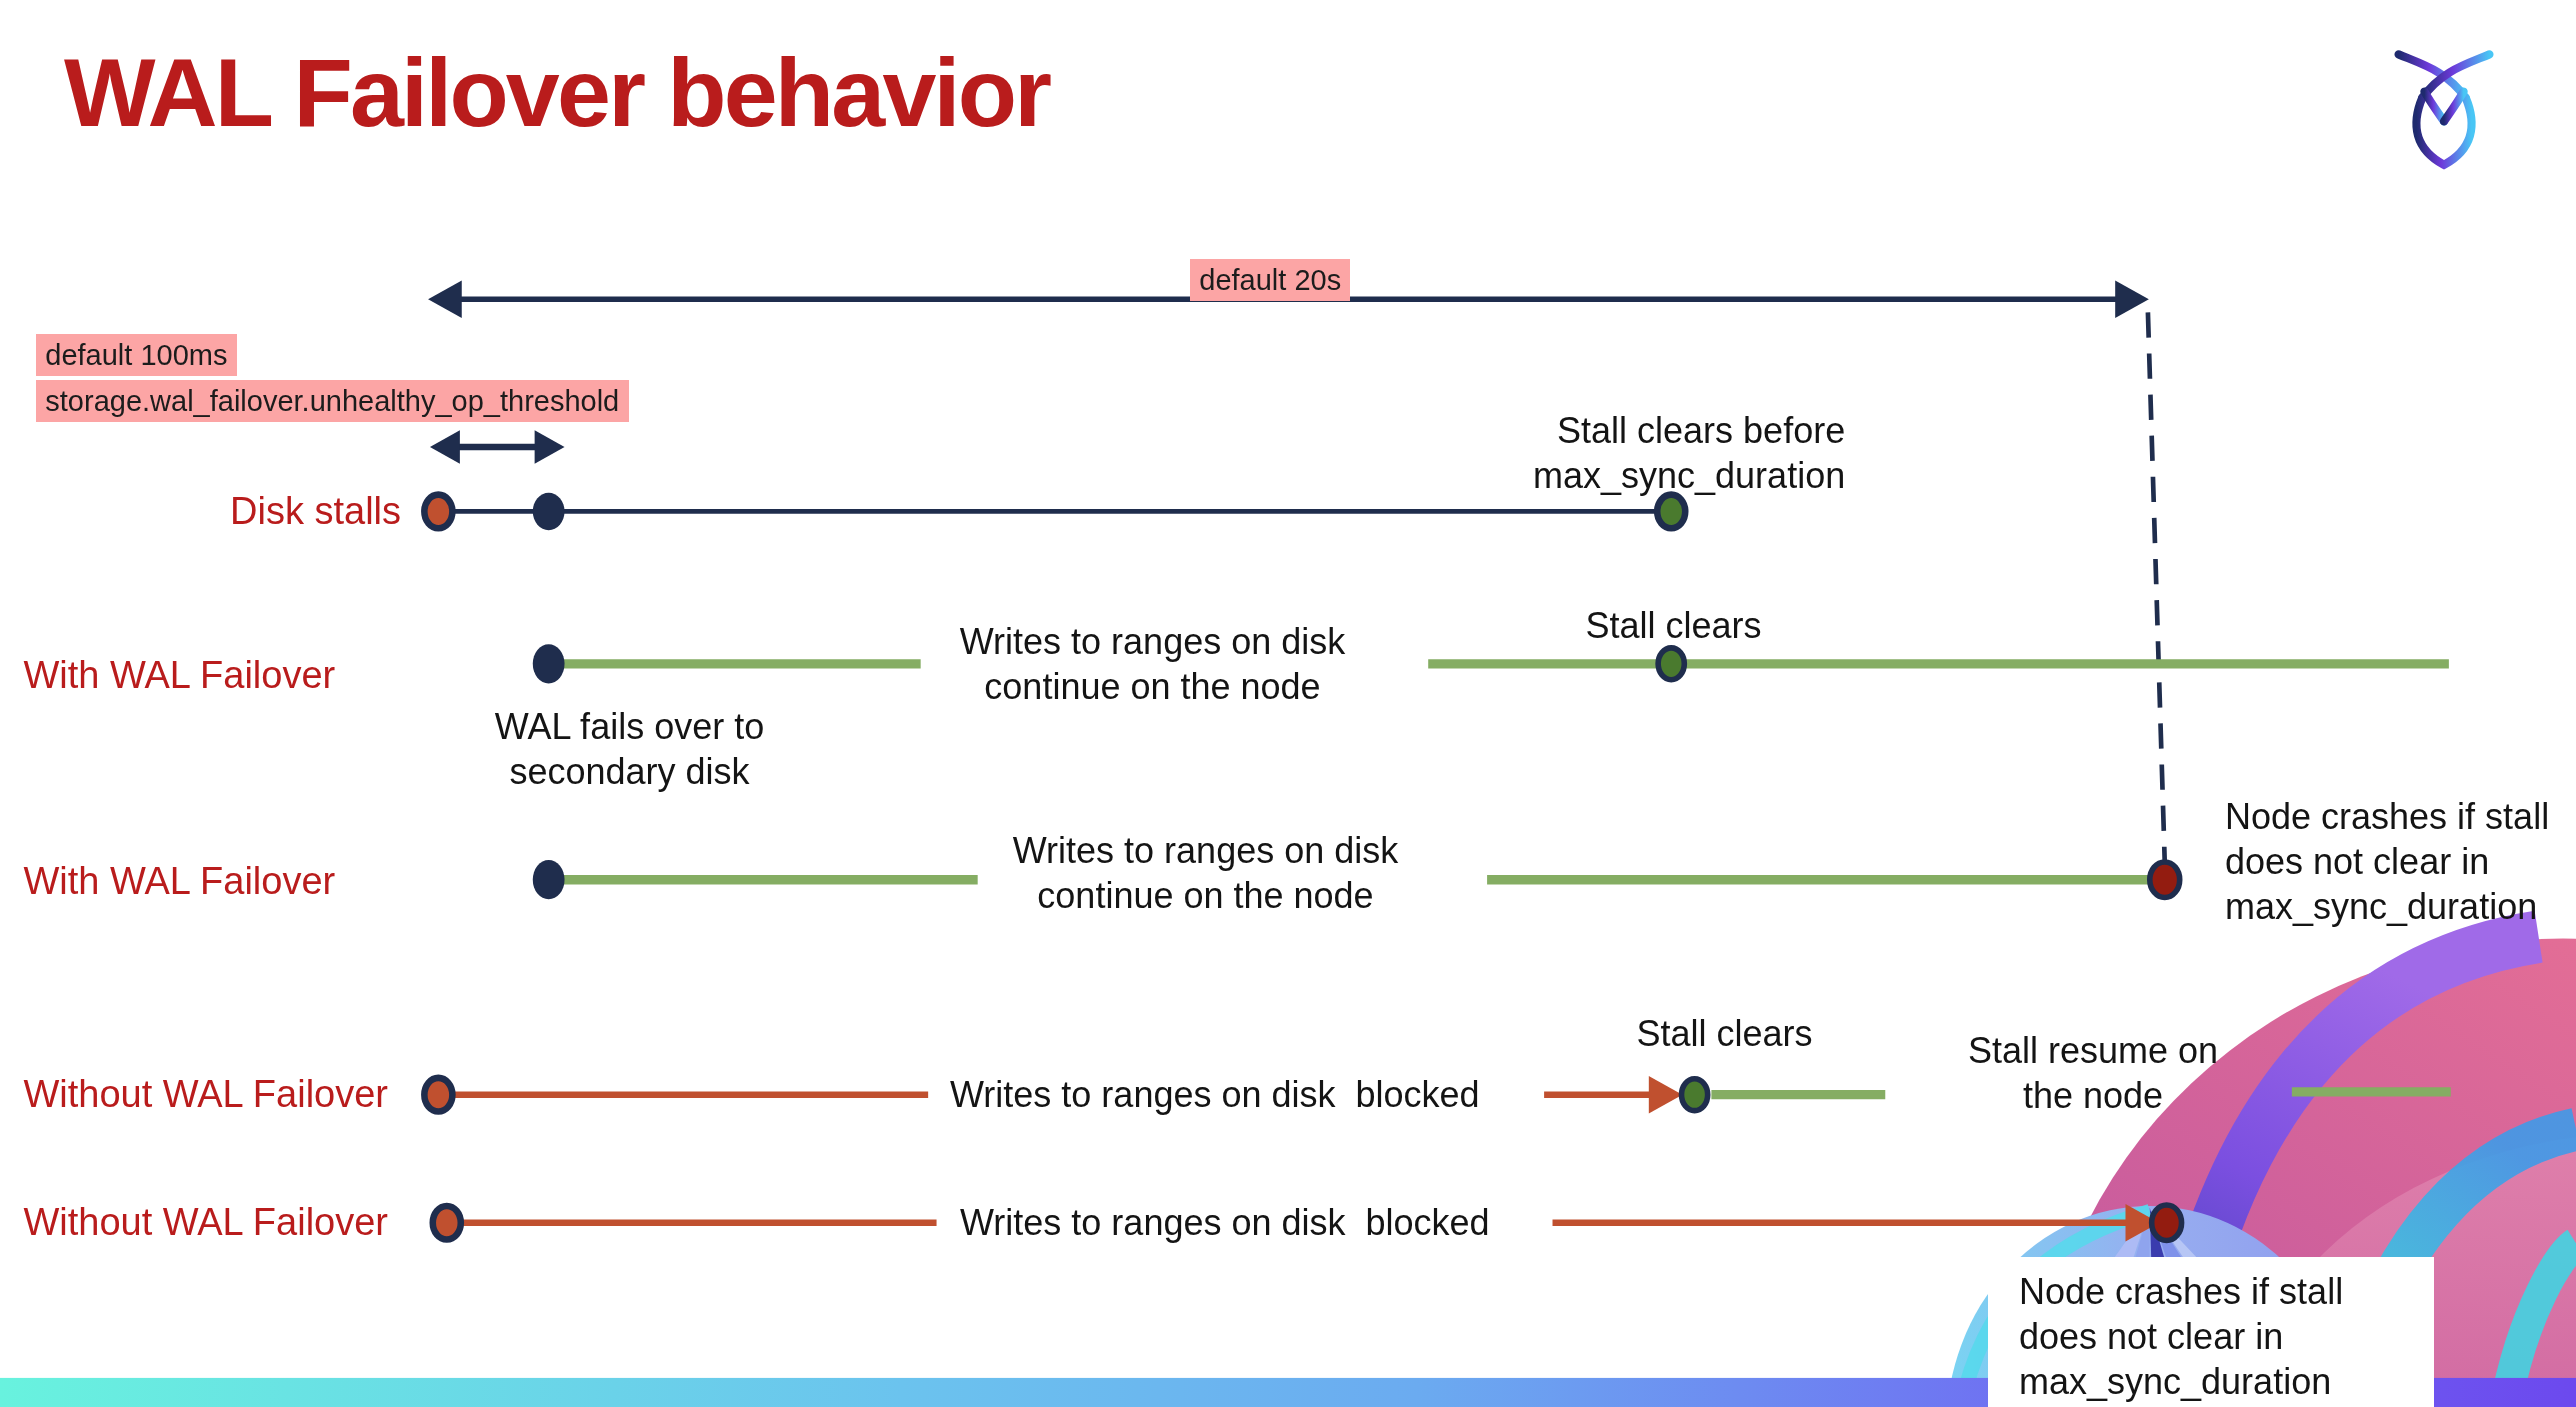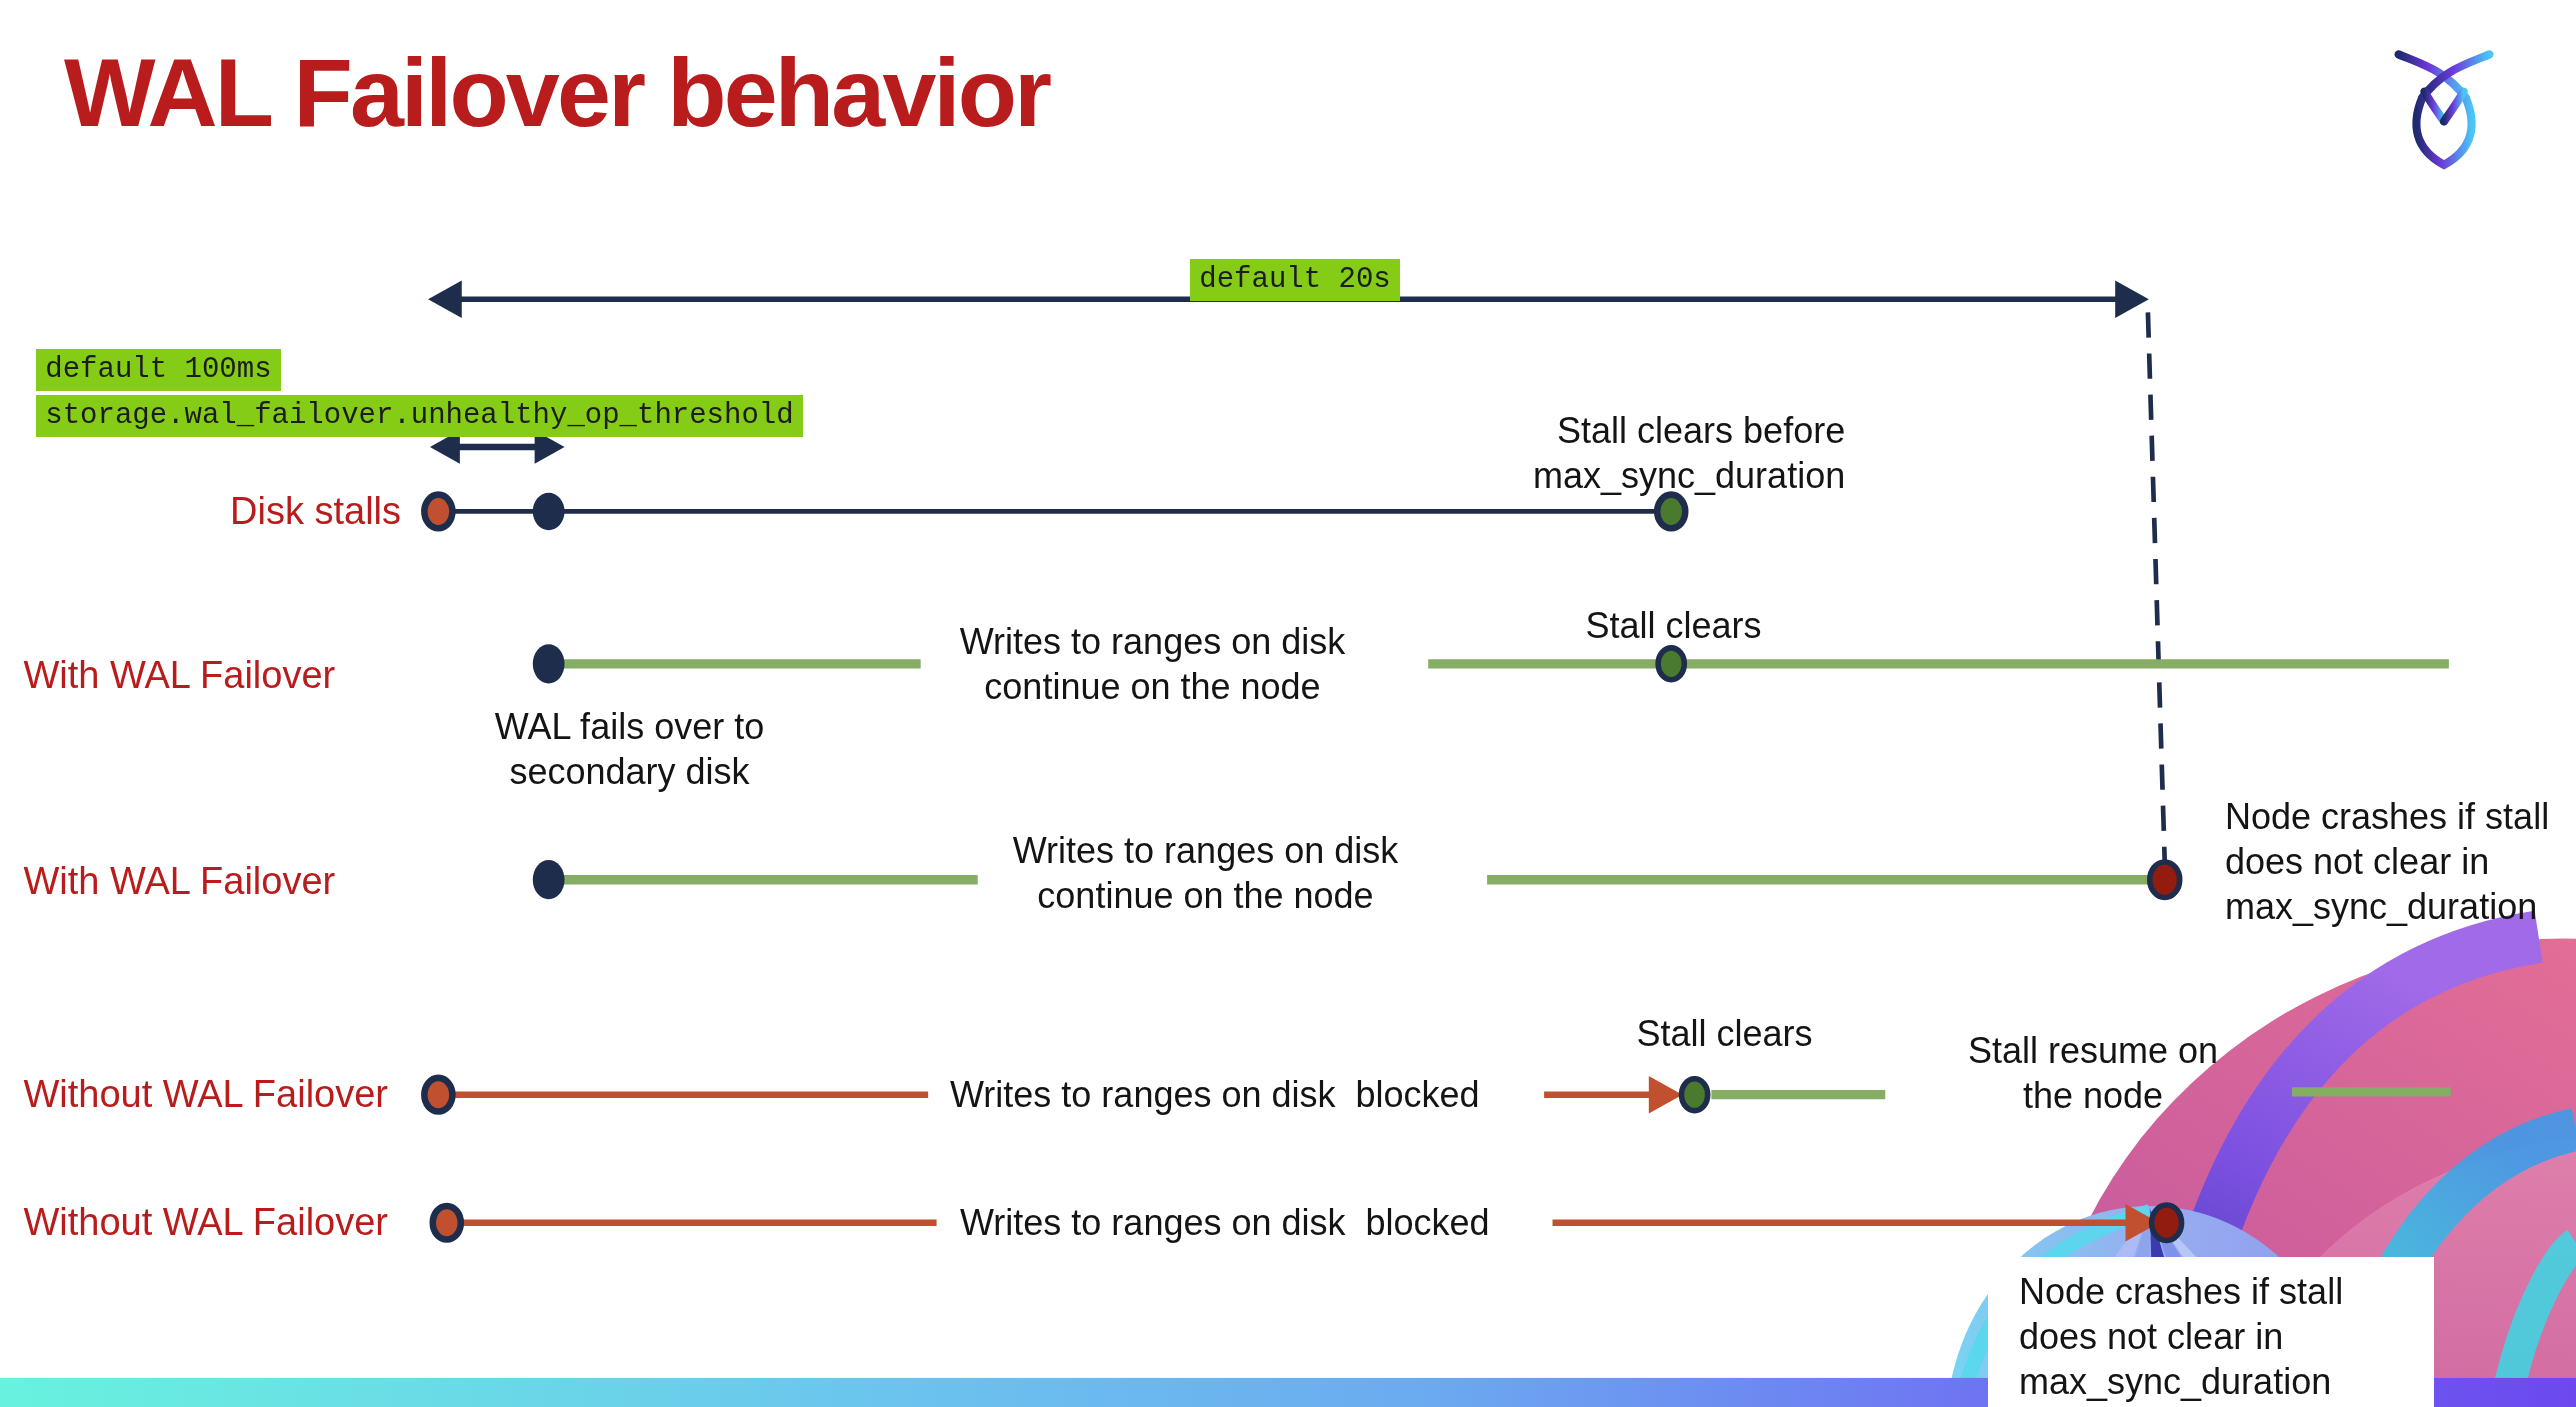--- a/index.html
+++ b/index.html
@@ -1,21 +1,21 @@
 <!DOCTYPE html>
 <html style="font-size:15px"><head>
 <meta charset="utf-8">
 <style>
   html,body{margin:0;padding:0;background:#ffffff;}
   .canvas{position:relative;width:2576px;height:1408px;overflow:hidden;background:#ffffff;
           font-family:"Liberation Sans",sans-serif;color:#141414;}
   .title{position:absolute;left:64px;top:37px;font-size:97px;font-weight:bold;
          letter-spacing:-2.8px;color:#b91c1c;}
-  .codebox{display:table;background:#84cc16;color:#1c1c1c;
-           font-family:Liberation Mono, monospace;
+  .codebox{display:table;background:#fca5a5;color:#1c1c1c;
+           font-family:Liberation Sans, sans-serif;
            font-size:29px;line-height:36px;padding:2.8px 9.3px;margin-bottom:4.7px;white-space:pre;}
   .codegroup{position:absolute;z-index:5;}
   .rowlabel{position:absolute;font-size:38px;line-height:47px;color:#b91c1c;z-index:5;white-space:pre;}
   .ann{position:absolute;font-size:36px;line-height:45px;color:#141414;
        white-space:pre-wrap;z-index:5;}
   .ann.center{text-align:center;}
   .whitebox{position:absolute;left:1988px;top:1257px;width:446px;height:150px;
             background:#ffffff;z-index:3;}
   .svgfull{position:absolute;left:0;top:0;z-index:1;}
   .logo{position:absolute;left:2389px;top:42px;width:110px;height:129px;z-index:5;}
@@ -158,21 +158,21 @@
       <path d="M50,119 L50,77"></path>
       <path d="M50,77 C41,64 36,57 31,48"></path>
       <path d="M50,77 C59,64 64,57 69,48"></path>
     </g>
   </svg>
 
   <div class="codegroup" style="left:1190px;top:259px;">
     <div class="codebox">default 20s</div>
   </div>
 
-  <div class="codegroup" style="left:36px;top:349px;">
+  <div class="codegroup" style="left:36px;top:334px;">
     <div class="codebox">default 100ms</div>
     <div class="codebox">storage.wal_failover.unhealthy_op_threshold</div>
   </div>
 
   <div class="rowlabel" style="left:230px;top:488px;">Disk stalls</div>
   <div class="rowlabel" style="left:23.4px;top:652px;">With WAL Failover</div>
   <div class="rowlabel" style="left:23.4px;top:858px;">With WAL Failover</div>
   <div class="rowlabel" style="left:23.4px;top:1071px;">Without WAL Failover</div>
   <div class="rowlabel" style="left:23.4px;top:1199px;">Without WAL Failover</div>
 

